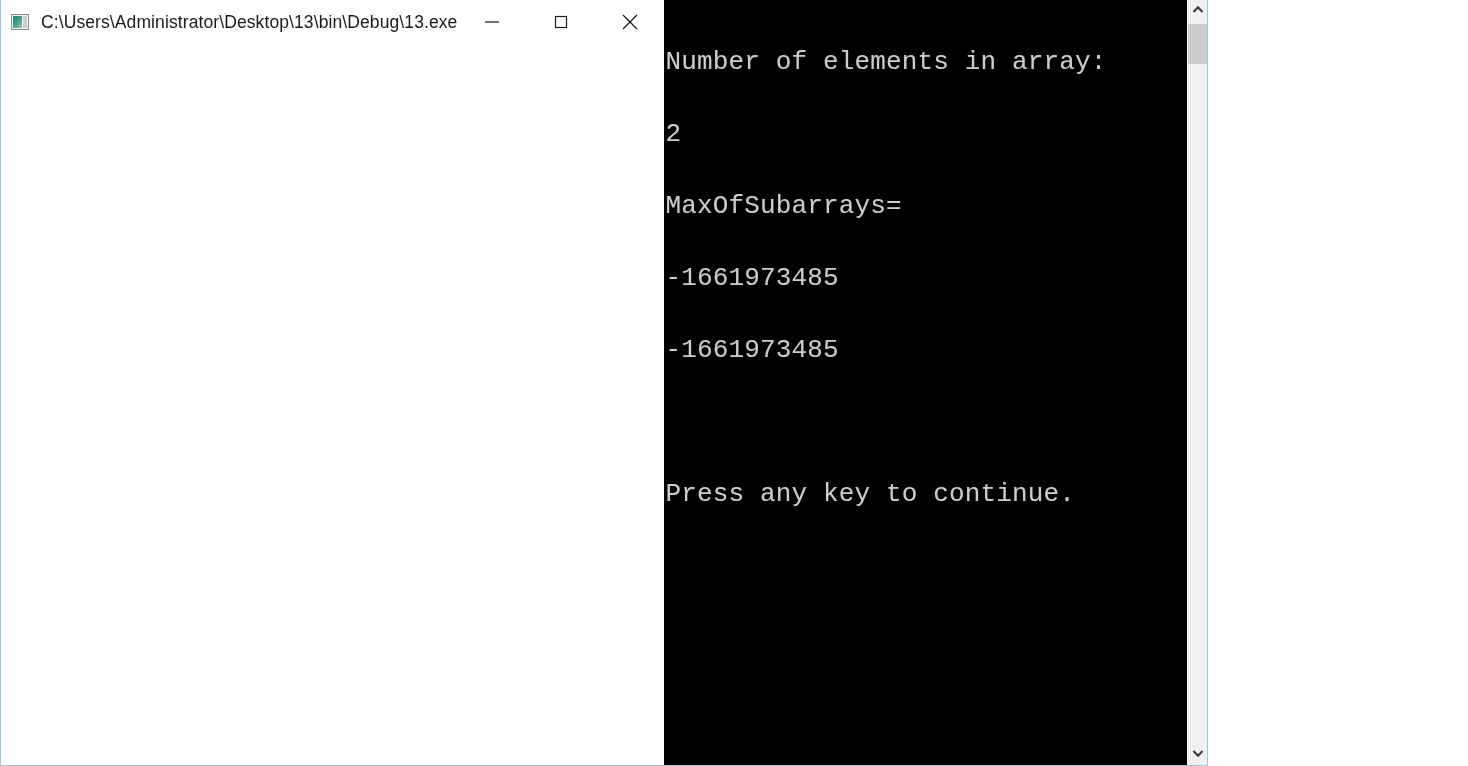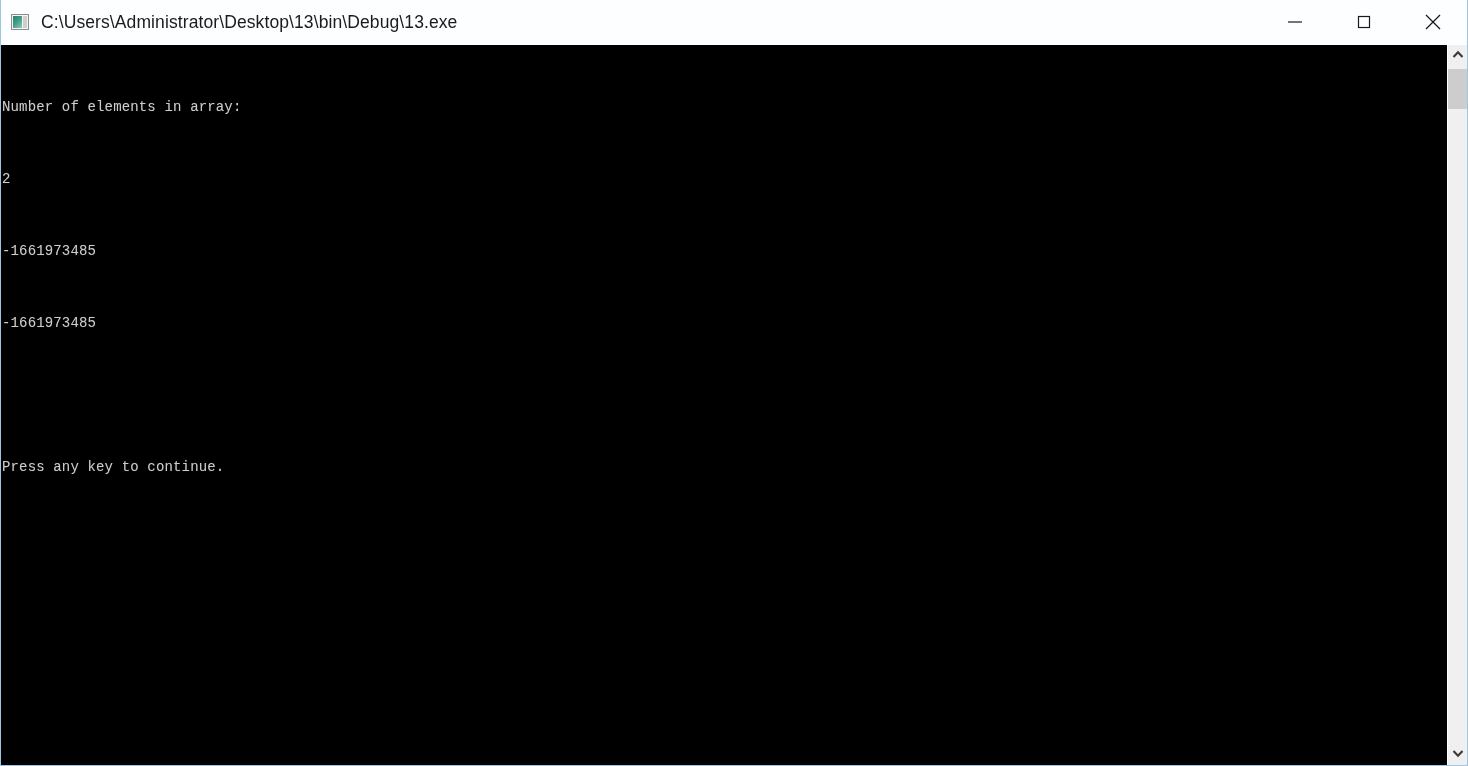--- a/index.html
+++ b/index.html
@@ -11,28 +11,28 @@
     width: 1468px;
     height: 766px;
     overflow: hidden;
     font-family: "Liberation Sans", sans-serif;
   }
 
   #window {
     position: absolute;
     left: 0;
     top: 0;
-    width: 1468px;
+    width: 1208px;
     height: 766px;
     box-sizing: border-box;
     border: 1px solid #9fc6e0;
     border-top: none;
     background: #ffffff;
     display: flex;
-    flex-direction: column;
+    flex-direction: row;
   }
 
   
   #titlebar {
     position: relative;
     height: 44px;
     min-height: 44px;
     background: #fdfeff;
     display: flex;
     align-items: center;
@@ -110,21 +110,21 @@
     position: relative;
     background: #000000;
     overflow: hidden;
   }
 
   #console {
     flex: 1 1 auto;
     background: #000000;
     color: #cccccc;
     font-family: "Liberation Mono", "DejaVu Sans Mono", monospace;
-    font-size: 14px;
+    font-size: 26px;
     line-height: 24px;
     white-space: pre;
     padding: 2px 0 0 1px;
     overflow: hidden;
     letter-spacing: 0.15px;
     text-shadow: 0 0 1px rgba(200,200,200,0.25);
   }
   #console .line {
     height: 24px;
     display: block;
@@ -198,20 +198,21 @@
         </span>
       </button>
     </div>
   </div>
 
   <div id="body-area">
 
     <div id="console">
       <span class="line">Number of elements in array:</span>
       <span class="line">2</span>
+      <span class="line">MaxOfSubarrays=</span>
       <span class="line">-1661973485</span>
       <span class="line">-1661973485</span>
       <span class="line"></span>
       <span class="line">Press any key to continue.</span>
     </div>
 
     <div id="scrollbar">
       <div class="sb-arrow">
         <span>
           <svg width="14" height="12" viewBox="0 0 14 12">

